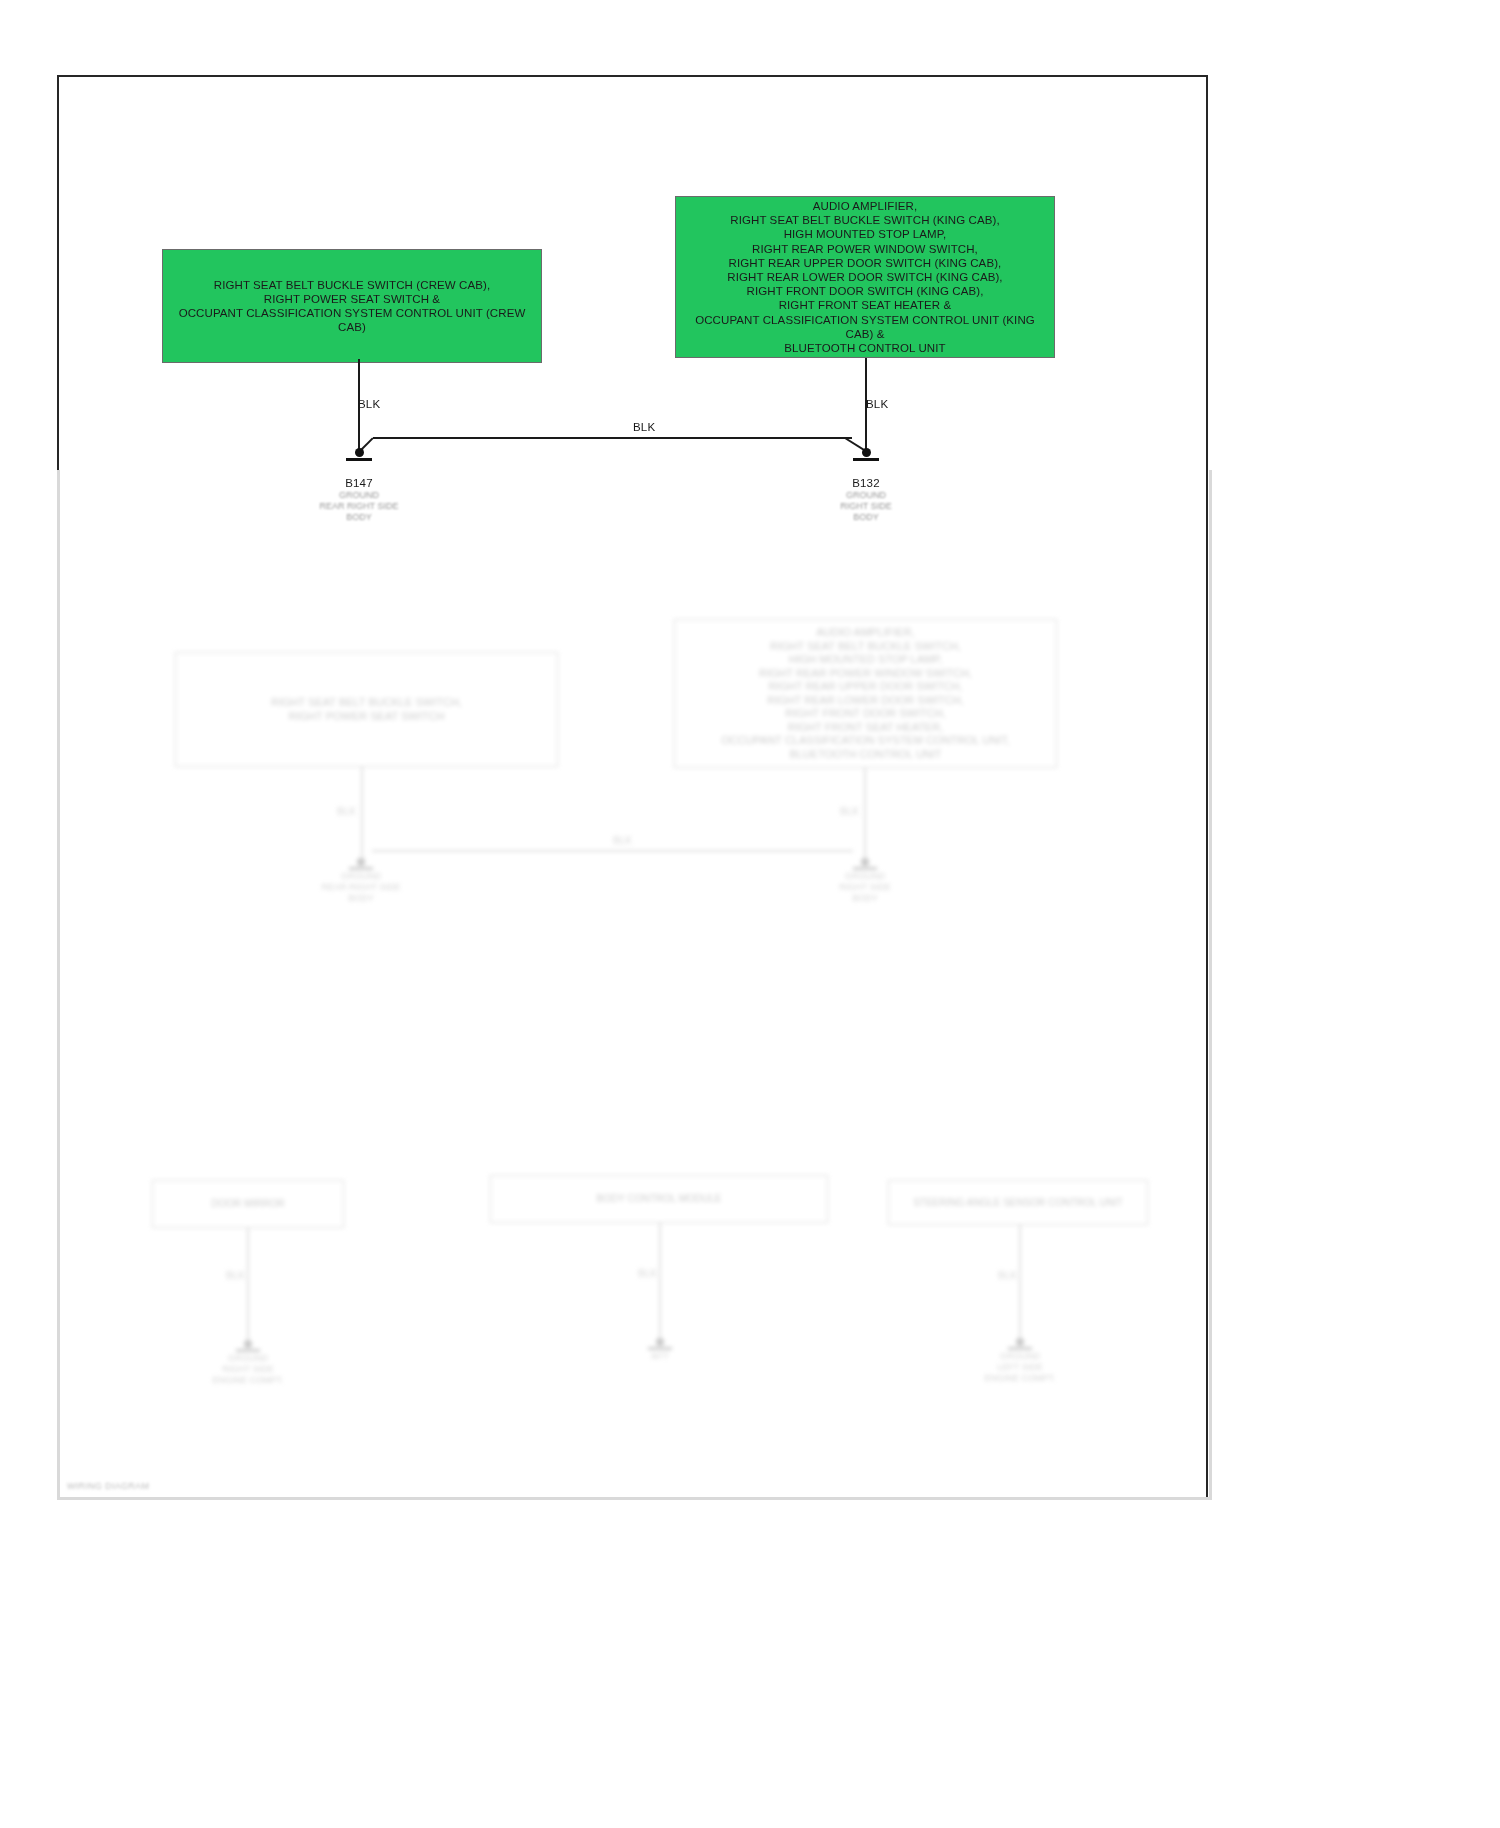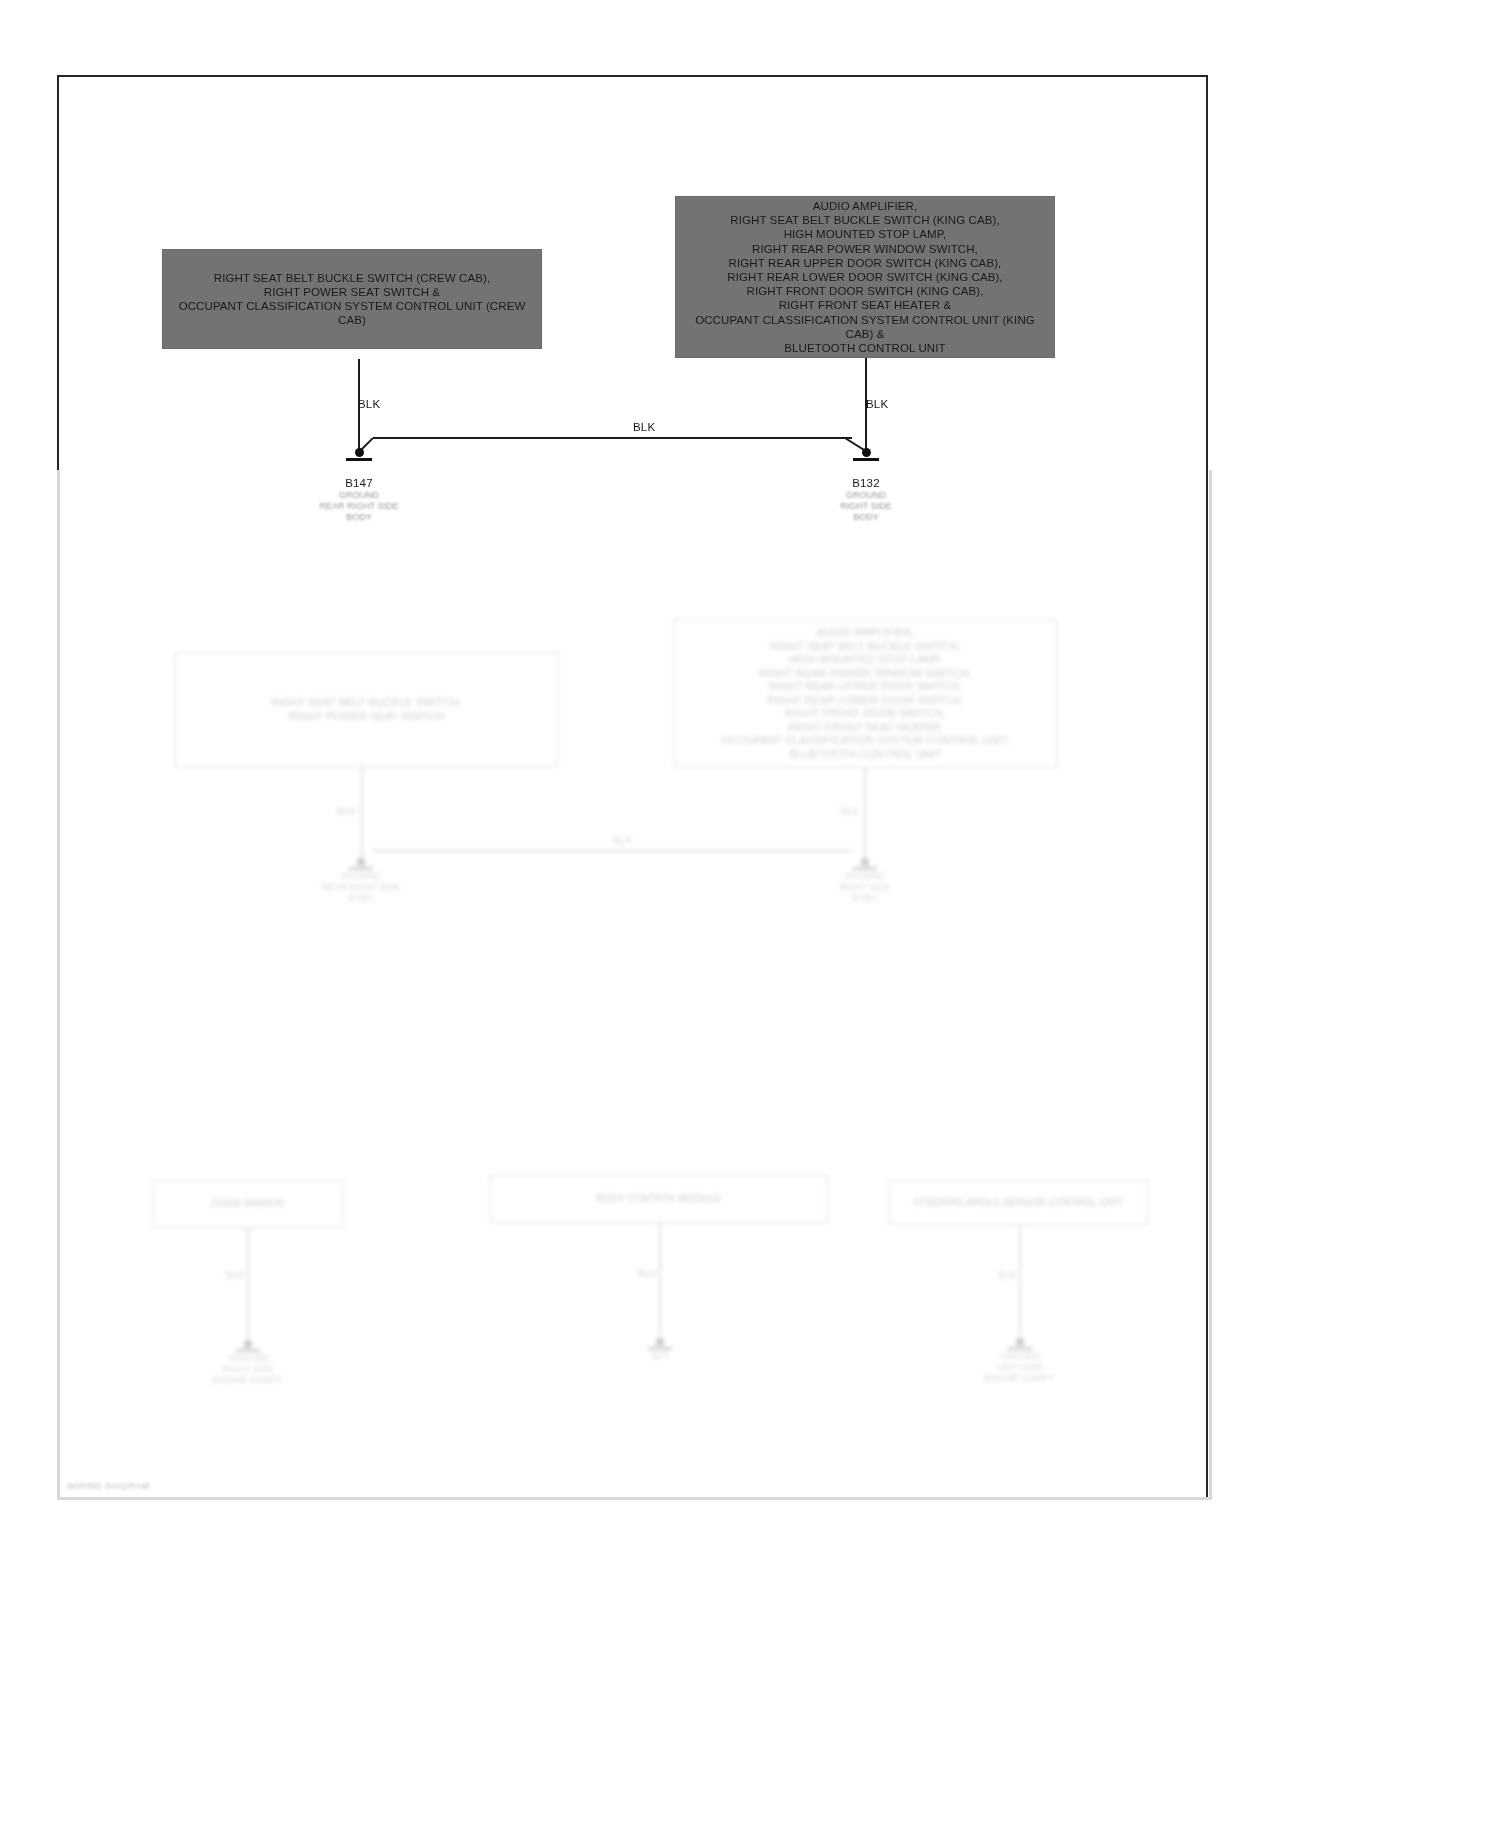--- a/index.html
+++ b/index.html
@@ -40,38 +40,38 @@
     border-bottom: 3px solid #d9d9d9;
     background: transparent;
     pointer-events: none;
   }
 
   
   .comp-box {
     position: absolute;
     box-sizing: border-box;
     border: 1px solid #6b6b6b;
-    background: #737373;
+    background: #22c55e;
     display: flex;
     align-items: center;
     justify-content: center;
     text-align: center;
     color: #1a1a1a;
     font-size: 11.5px;
     line-height: 14.2px;
     letter-spacing: 0.1px;
     white-space: pre-line;
     padding: 4px 8px;
   }
 
   #box-left {
     left: 162px;
     top: 249px;
     width: 380px;
-    height: 100px;
+    height: 114px;
   }
   #box-right {
     left: 675px;
     top: 196px;
     width: 380px;
     height: 162px;
   }
 
   
   .wire-v {

